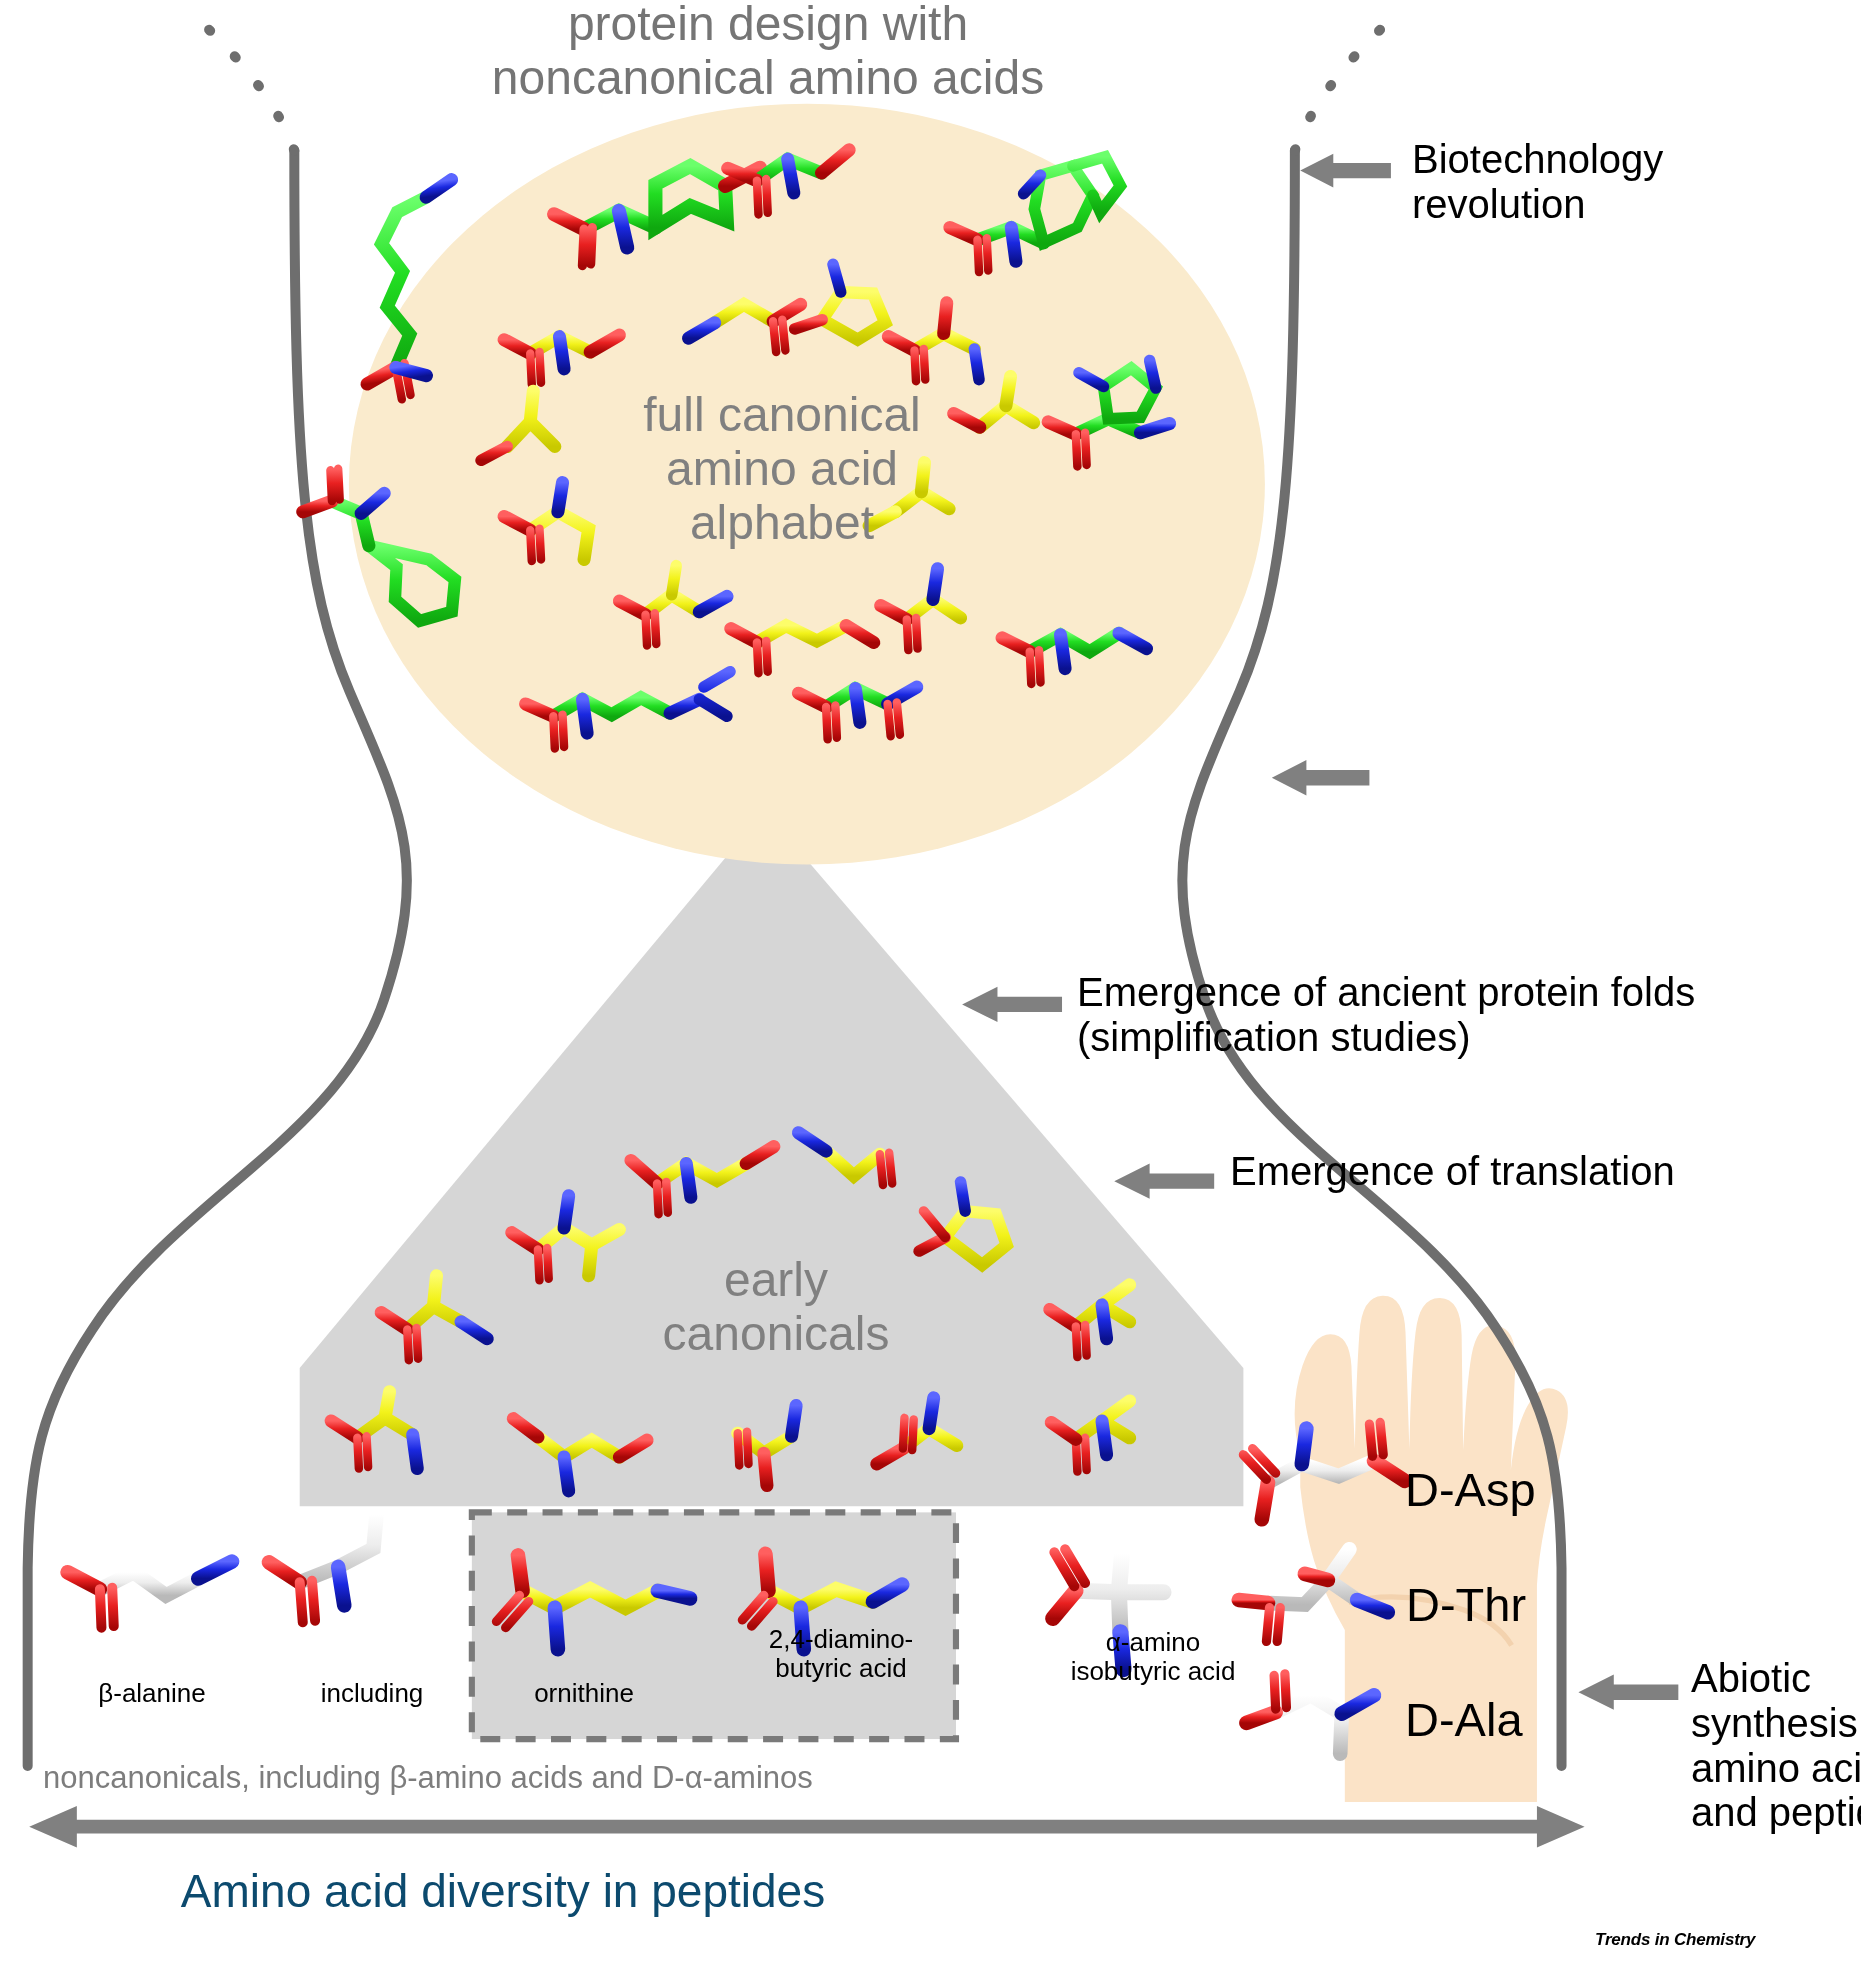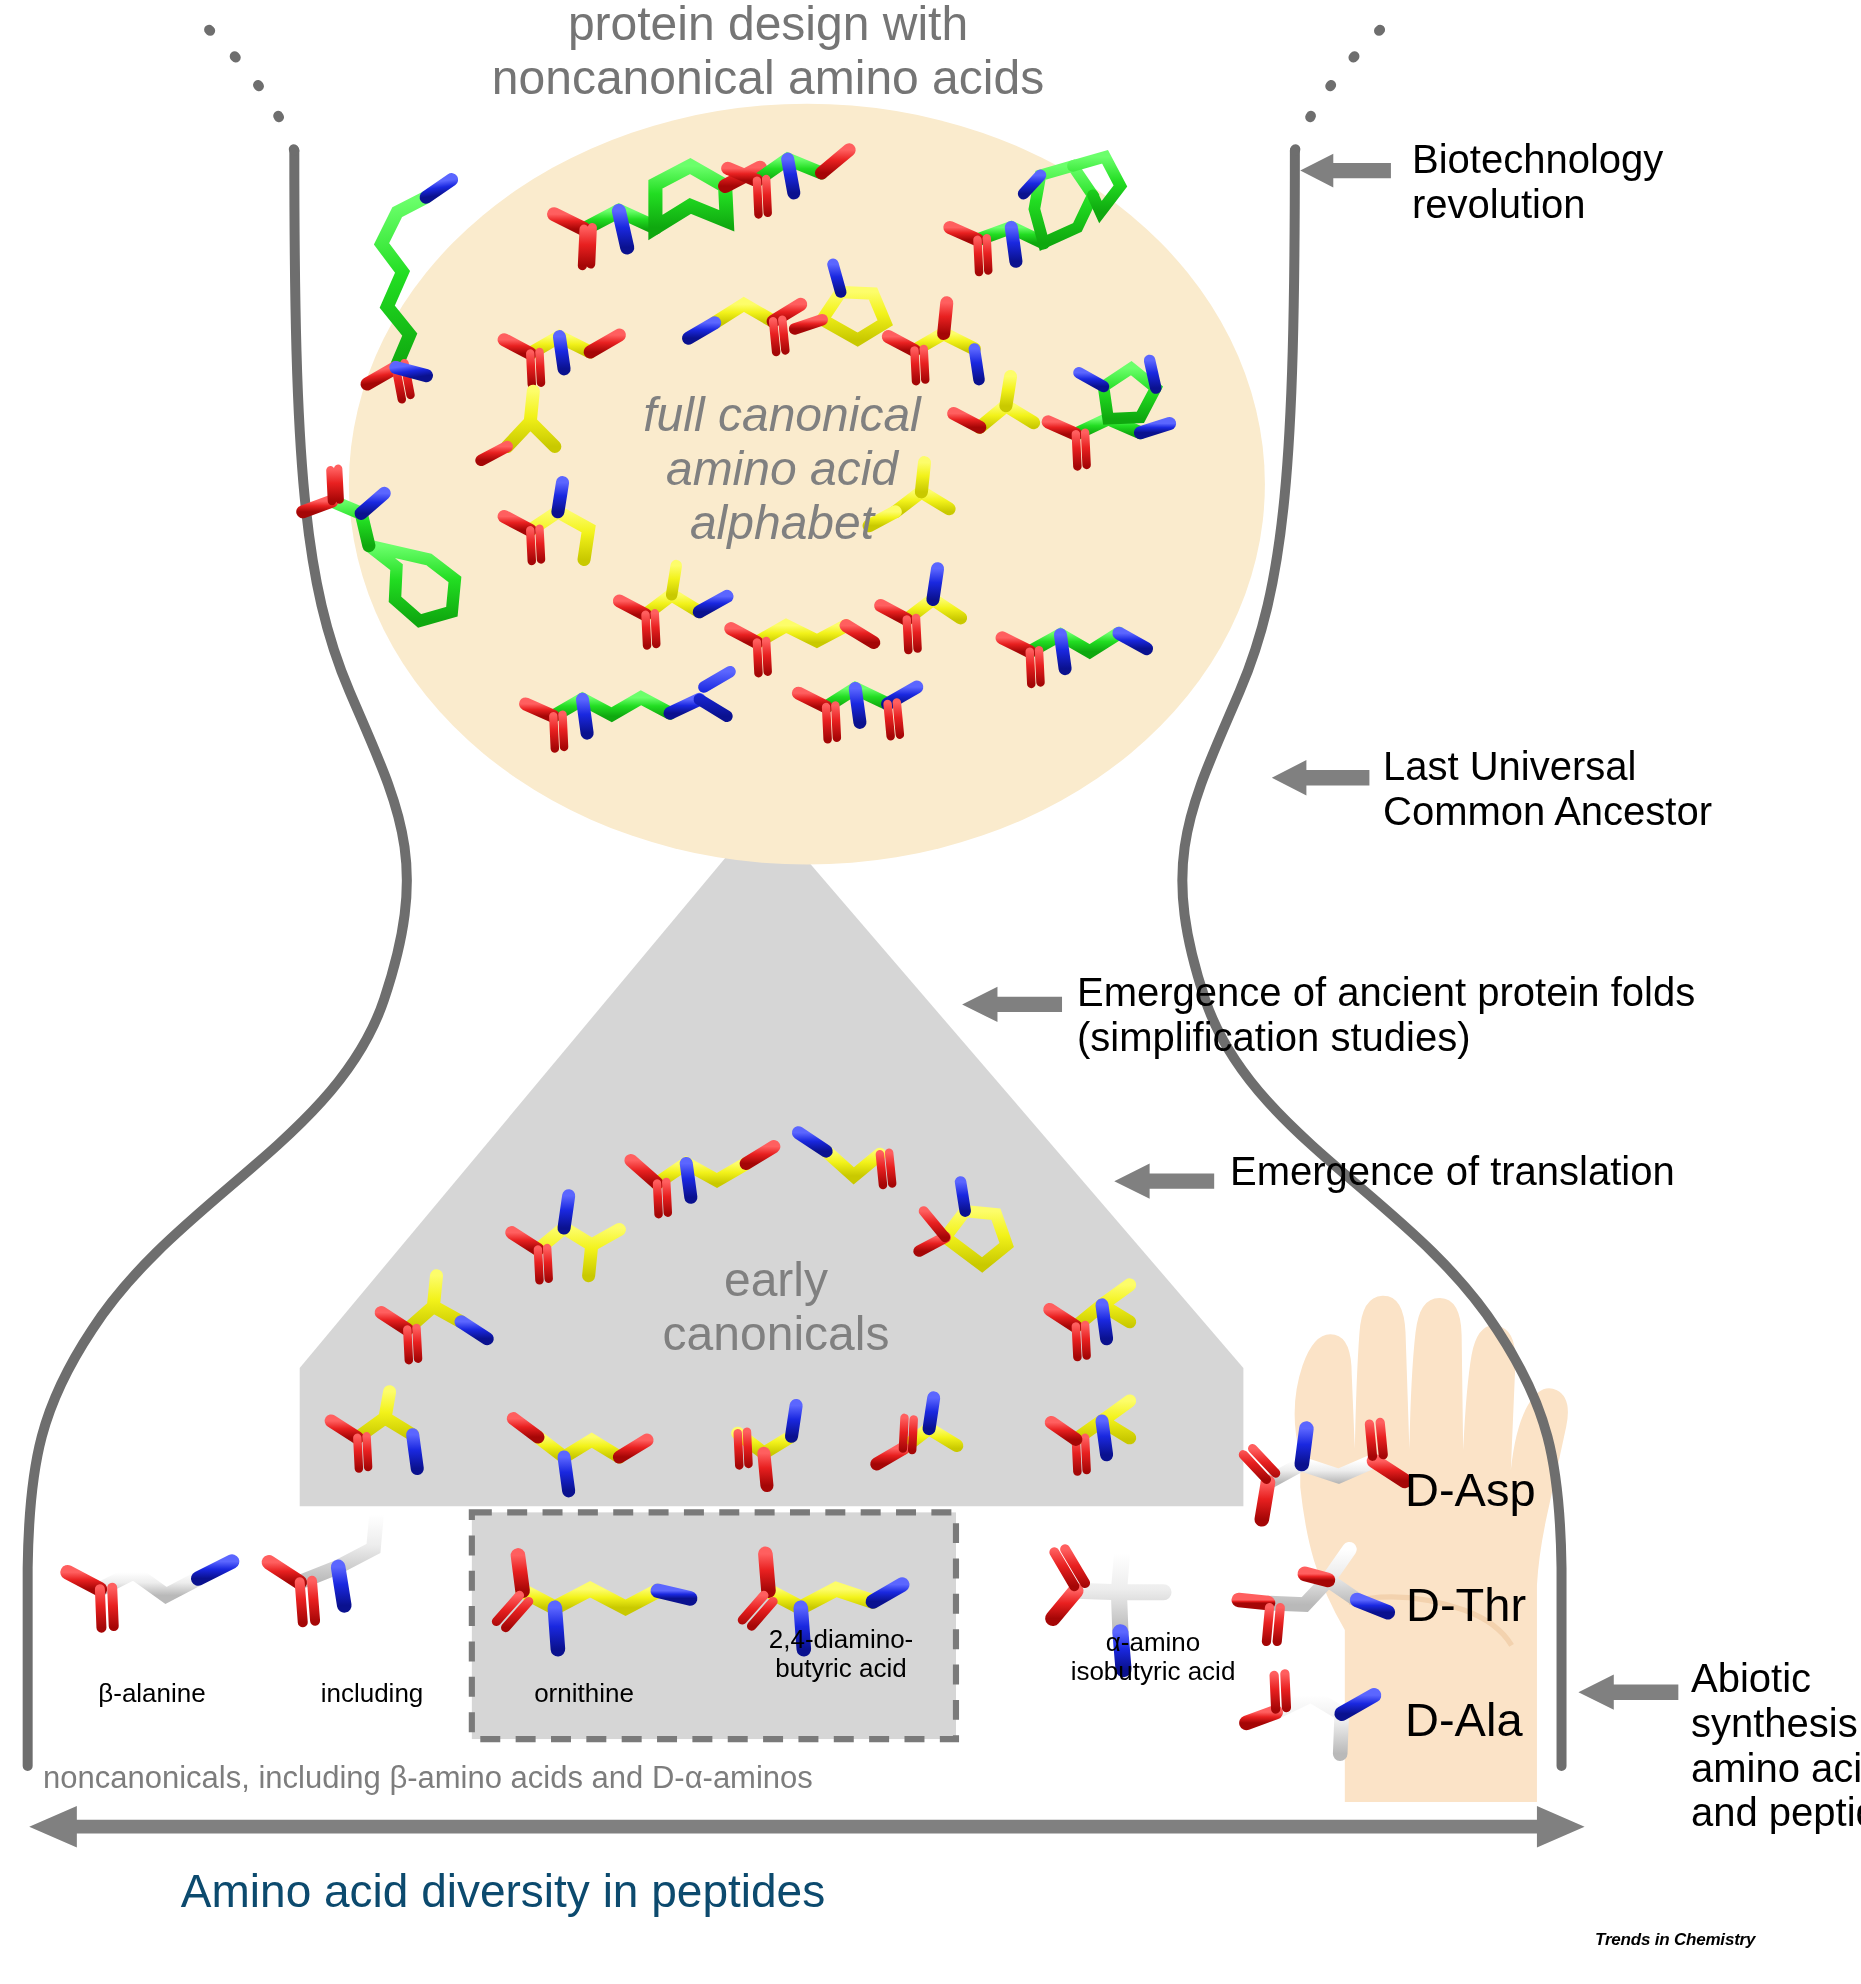--- a/index.html
+++ b/index.html
@@ -389,32 +389,30 @@
         <path d="M0 38 L-38 52" stroke="url(#stickR)" stroke-width="19"></path>
         <path d="M0 34 L-2 -10 M14 32 L12 -12" stroke="url(#stickR)" stroke-width="12"></path>
         <path d="M86 40 L128 16" stroke="url(#stickB)" stroke-width="19"></path>
       </g>
     </g>
   </svg>
 
   <div class="txt gray-head ctr" style="left:768px;top:-3.1px;width:692px;">protein design with
 noncanonical amino acids</div>
 
-  <div class="txt gray-mid ctr" style="left:782px;top:388px;width:476px;font-style:italic;">full canonical
+  <div class="txt gray-mid ctr" style="left:782px;top:388px;width:476px;">full canonical
 amino acid
 alphabet</div>
 
   <div class="txt gray-mid ctr" style="left:776px;top:1253px;width:400px;">early
 canonicals</div>
 
   <div class="txt blk-ann" style="left:1412px;top:137px;">Biotechnology
 revolution</div>
 
-  <div class="txt blk-ann" style="left:1383px;top:744px;">Last Universal
-Common Ancestor</div>
 
   <div class="txt blk-ann" style="left:1077px;top:970px;">Emergence of ancient protein folds
 (simplification studies)</div>
 
   <div class="txt blk-ann" style="left:1230px;top:1149px;">Emergence of translation</div>
 
   <div class="txt blk-ann" style="left:1691px;top:1656px;">Abiotic
 synthesis of
 amino acids
 and peptides</div>

